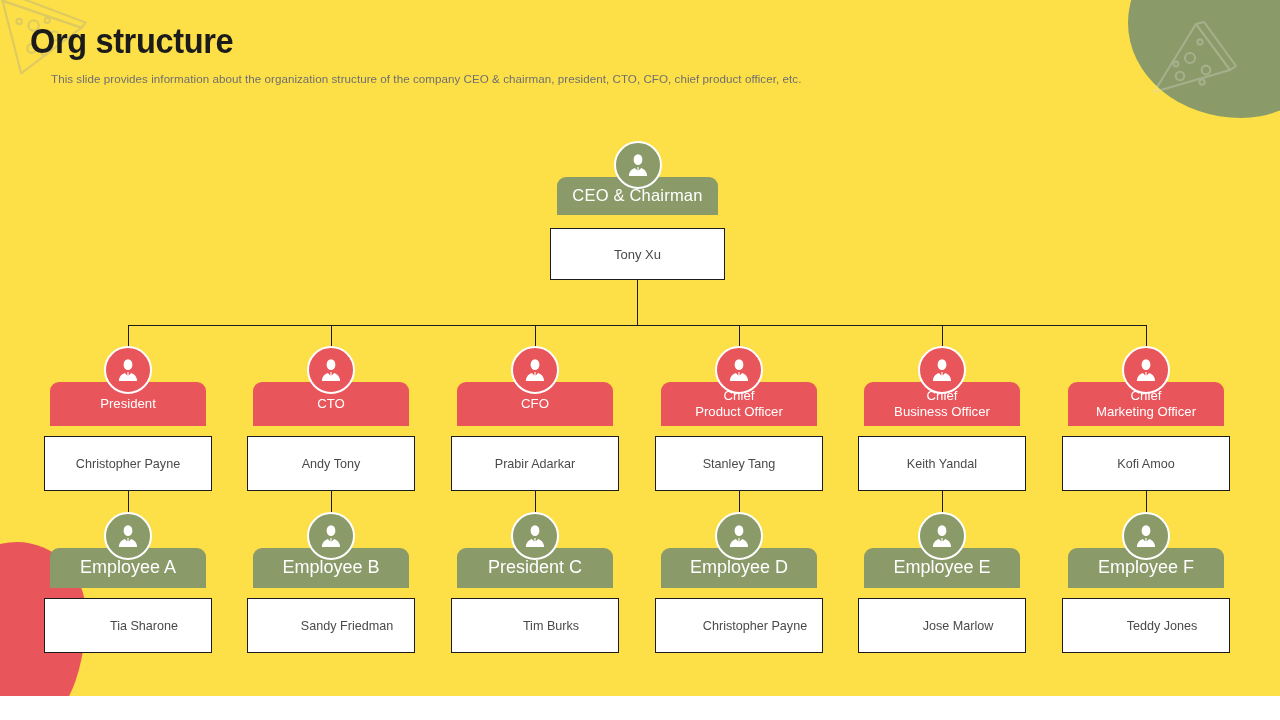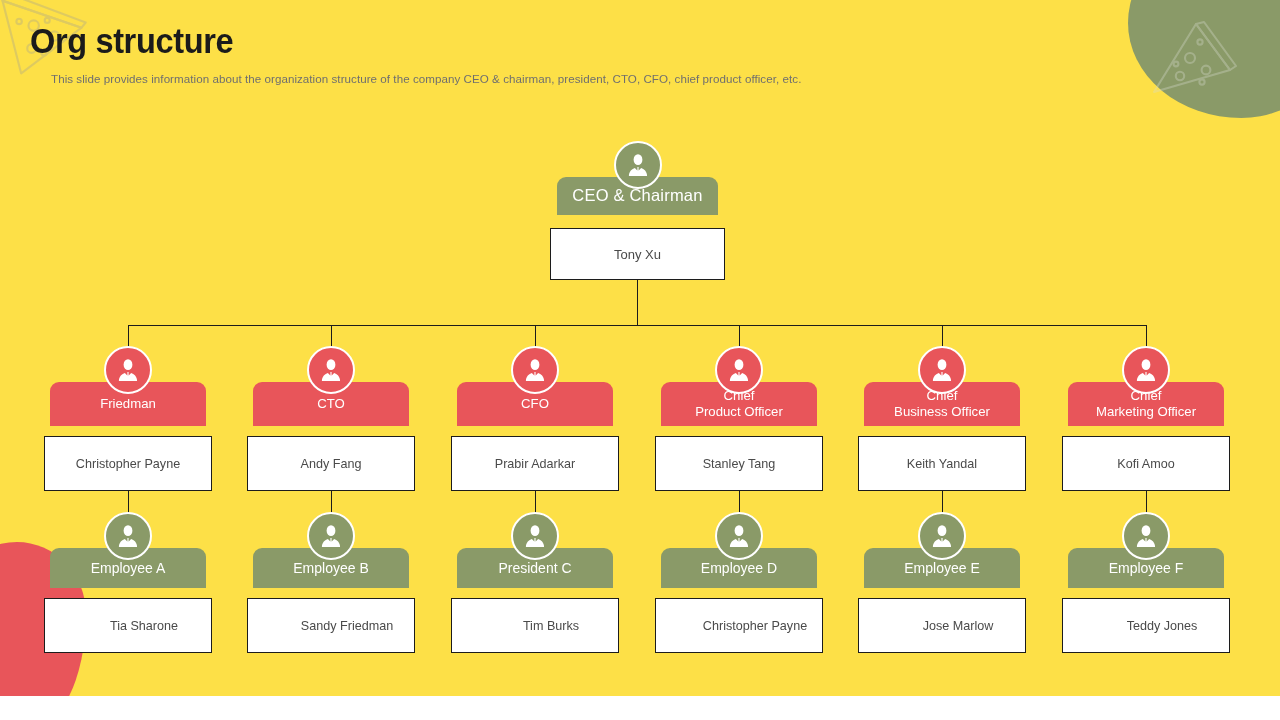--- a/index.html
+++ b/index.html
@@ -97,21 +97,21 @@
   #node-ceo .node-badge { left:7px; width:161px; height:38px; font-size:16.5px; letter-spacing:.2px; }
   #node-ceo .node-body  { left:0; top:87px; width:175px; height:52px; font-size:13px; }
 
   
   .row-mgr { top:346px; width:168px; }
   .row-mgr .node-badge { left:6px; width:156px; height:44px; font-size:13.2px; }
   .row-mgr .node-body  { left:0; top:90px; width:168px; height:55px; font-size:12.6px; }
 
   
   .row-emp { top:512px; width:168px; }
-  .row-emp .node-badge { left:6px; width:156px; height:40px; font-size:14px; }
+  .row-emp .node-badge { left:6px; width:156px; height:40px; font-size:18px; }
   .row-emp .node-body  { left:0; top:86px; width:168px; height:55px; font-size:12.6px;padding-left:32px; }
 
   .badge-l1, .badge-l2 { display:block; }
 
   
   #footer-note {
     position:absolute; left:0; right:0; bottom:13px;
     text-align:center; font-size:12.4px; color:#737373;
   }
 </style>
@@ -178,41 +178,41 @@
       <div class="node theme-red row-mgr" style="left: 44px;">
         <div class="node-avatar">
           <svg viewBox="0 0 24 24" aria-hidden="true">
             <ellipse cx="12" cy="7.1" rx="4.05" ry="5.0" fill="#ffffff"></ellipse>
             <path d="M3.6 22.2c0-4.25 3.0-6.55 5.5-7.35l2.9 3.0 2.9-3.0c2.5 0.8 5.5 3.1 5.5 7.35z" fill="#ffffff"></path>
             <path d="M11.2 14.1h1.6l-0.35 1.35 0.75 4.6h-2.4l0.75-4.6z" fill="#ffffff"></path>
           </svg>
         </div>
         <div class="node-badge">
           <div>
-            <span class="badge-l1">Friedman</span>
+            <span class="badge-l1">President</span>
           </div>
         </div>
         <div class="node-body">Christopher Payne</div>
       </div>
       <div class="conn v" style="left: 128px; top: 325px; height: 24px;"></div>
       <div class="conn v" style="left: 128px; top: 491px; height: 24px;"></div>
       <div class="node theme-red row-mgr" style="left: 247px;">
         <div class="node-avatar">
           <svg viewBox="0 0 24 24" aria-hidden="true">
             <ellipse cx="12" cy="7.1" rx="4.05" ry="5.0" fill="#ffffff"></ellipse>
             <path d="M3.6 22.2c0-4.25 3.0-6.55 5.5-7.35l2.9 3.0 2.9-3.0c2.5 0.8 5.5 3.1 5.5 7.35z" fill="#ffffff"></path>
             <path d="M11.2 14.1h1.6l-0.35 1.35 0.75 4.6h-2.4l0.75-4.6z" fill="#ffffff"></path>
           </svg>
         </div>
         <div class="node-badge">
           <div>
             <span class="badge-l1">CTO</span>
           </div>
         </div>
-        <div class="node-body">Andy Fang</div>
+        <div class="node-body">Andy Tony</div>
       </div>
       <div class="conn v" style="left: 331px; top: 325px; height: 24px;"></div>
       <div class="conn v" style="left: 331px; top: 491px; height: 24px;"></div>
       <div class="node theme-red row-mgr" style="left: 451px;">
         <div class="node-avatar">
           <svg viewBox="0 0 24 24" aria-hidden="true">
             <ellipse cx="12" cy="7.1" rx="4.05" ry="5.0" fill="#ffffff"></ellipse>
             <path d="M3.6 22.2c0-4.25 3.0-6.55 5.5-7.35l2.9 3.0 2.9-3.0c2.5 0.8 5.5 3.1 5.5 7.35z" fill="#ffffff"></path>
             <path d="M11.2 14.1h1.6l-0.35 1.35 0.75 4.6h-2.4l0.75-4.6z" fill="#ffffff"></path>
           </svg>

